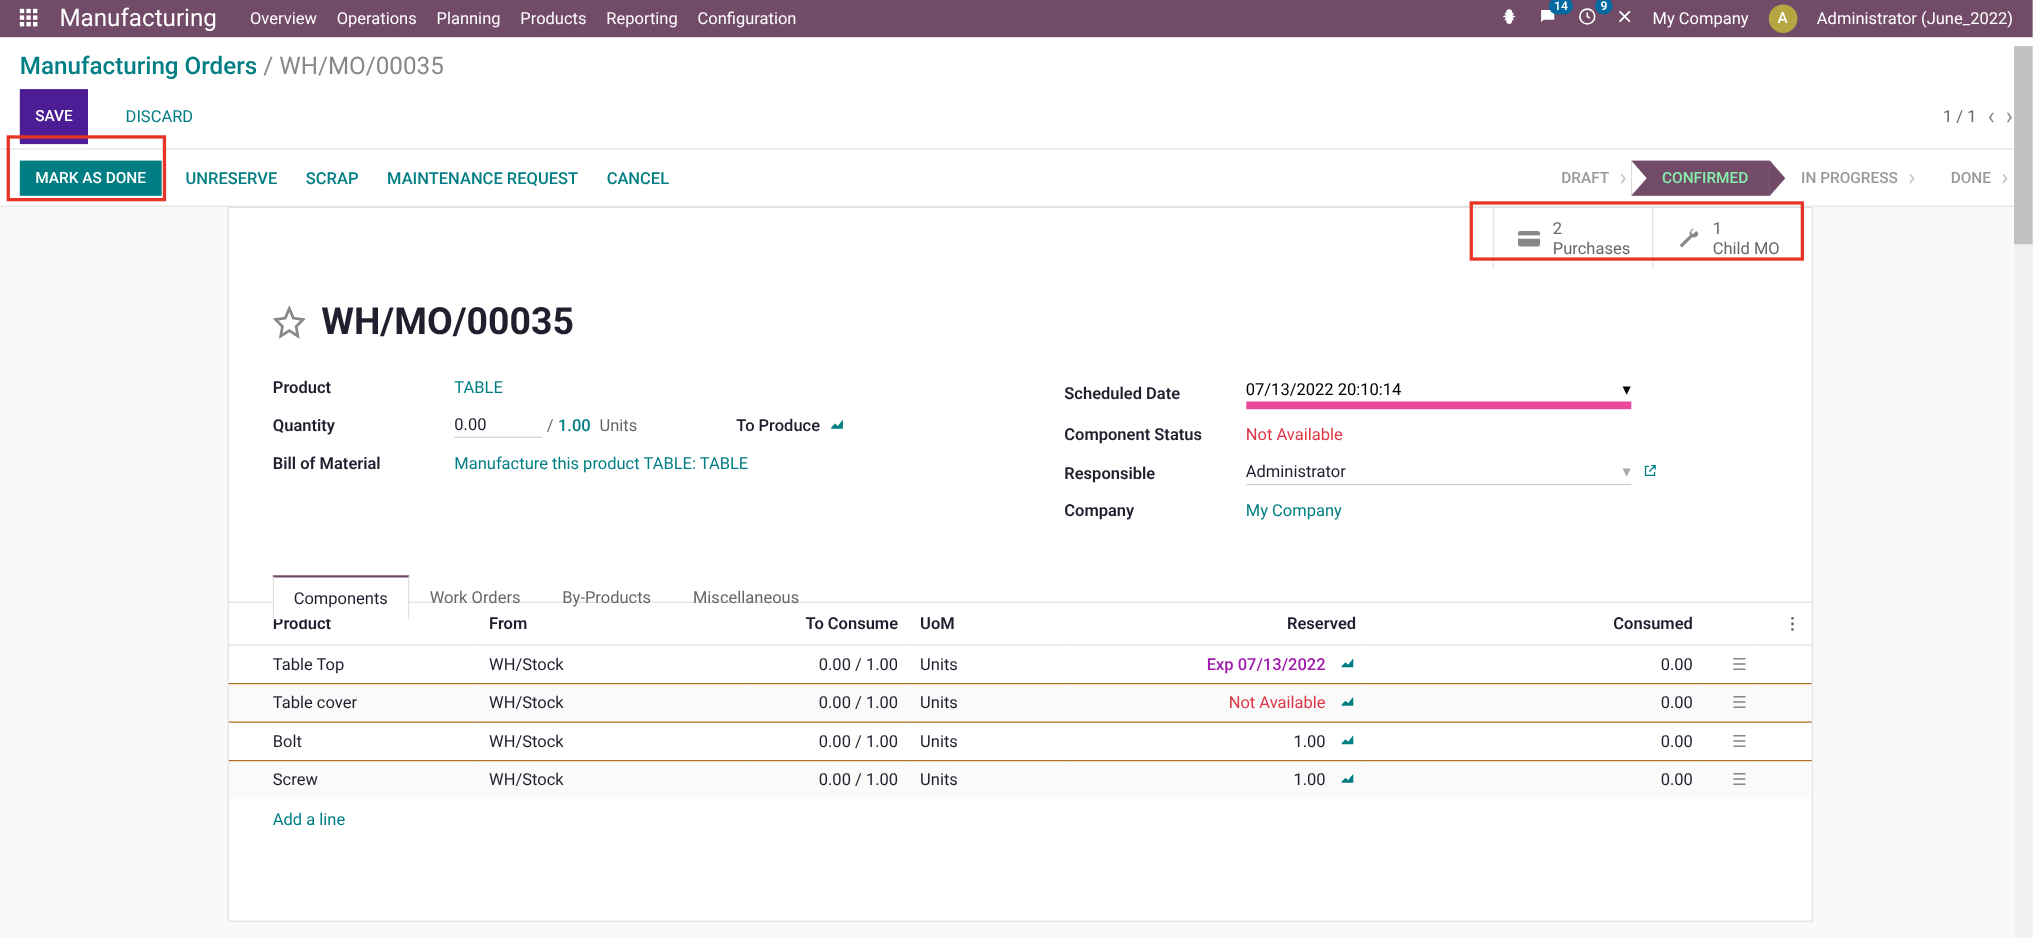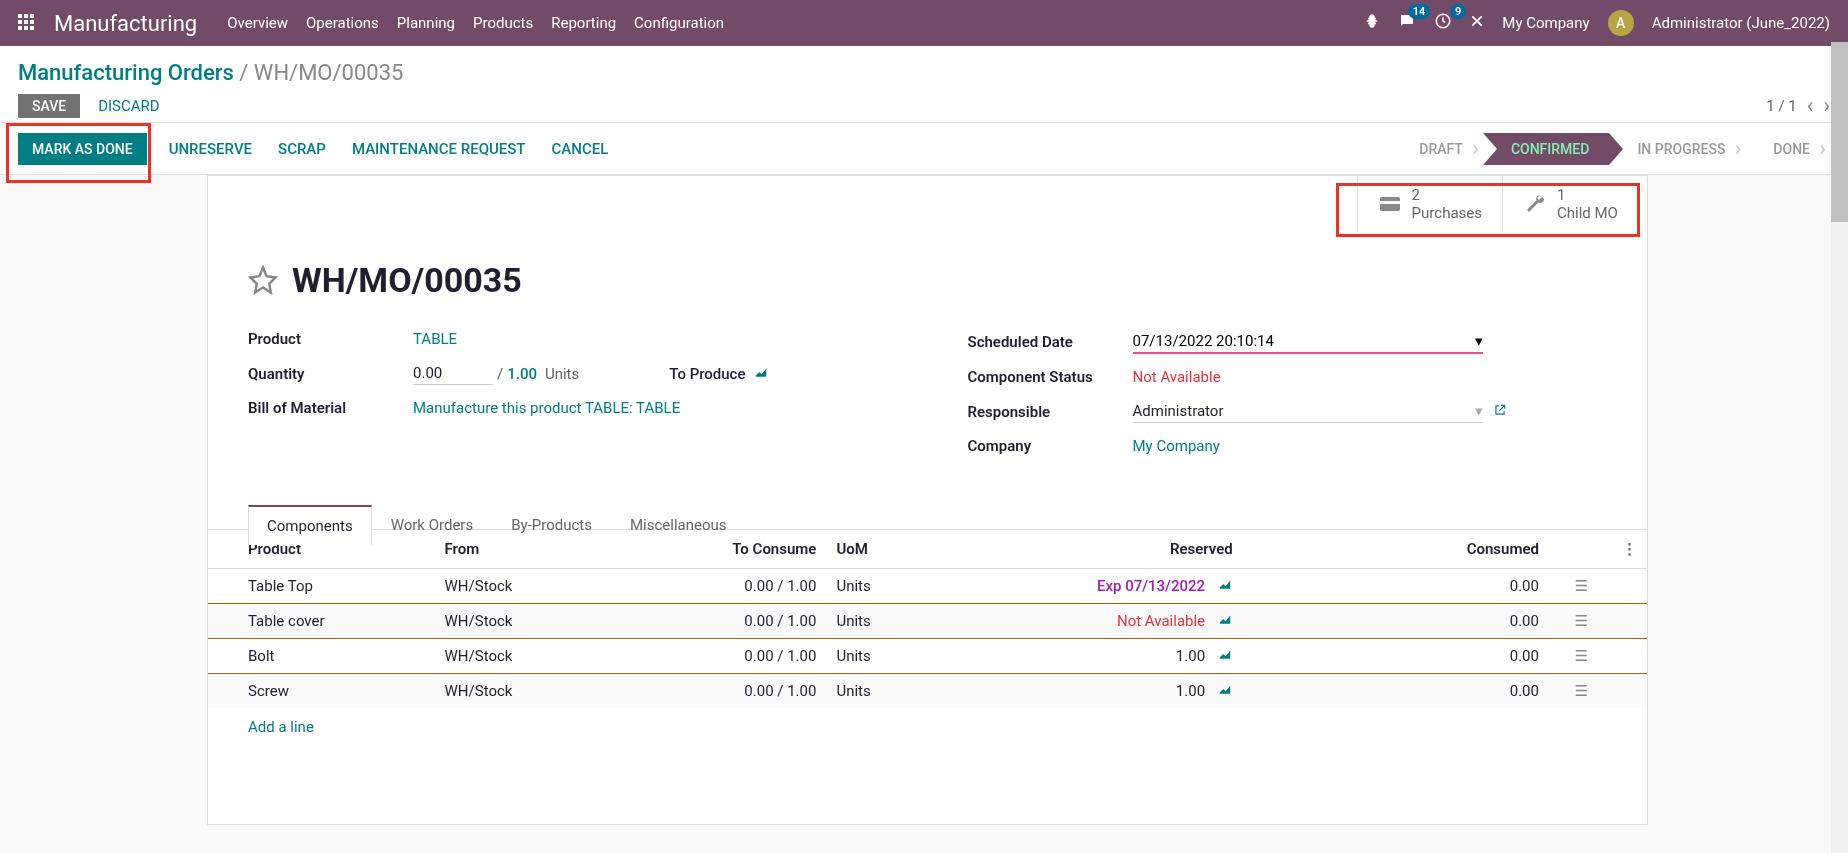--- a/index.html
+++ b/index.html
@@ -1,36 +1,36 @@
 <!DOCTYPE html>
 <html><head>
 <meta charset="utf-8">
 <style>
 * { margin: 0; padding: 0; box-sizing: border-box; font-family: -apple-system, BlinkMacSystemFont, "Segoe UI", Roboto, sans-serif; }
 body { background: #f9f9f9; width: 1848px; height: 853px; position: relative; overflow: hidden; }
 
 
-.topnav { background: #714B67; height: 46px; display: flex; align-items: center; padding: 16px 18px; color: #fff; font-size: 15px; }
+.topnav { background: #714B67; height: 34px; display: flex; align-items: center; padding: 16px 18px; color: #fff; font-size: 15px; }
 .apps-icon { width: 18px; height: 18px; display: grid; grid-template-columns: repeat(3, 4px); grid-template-rows: repeat(3, 4px); gap: 2px; margin-right: 18px; cursor: pointer; }
 .apps-icon span { background: #fff; }
 .topnav .brand { font-size: 22px; font-weight: 400; margin-right: 30px; }
 .topnav .menu { display: flex; gap: 18px; }
 .topnav .menu a { color: #fff; text-decoration: none; font-size: 15px; cursor: pointer; }
 .topnav .right { margin-left: auto; display: flex; align-items: center; gap: 18px; }
 .icon-btn { position: relative; cursor: pointer; color: #fff; }
 .badge { position: absolute; top: -8px; right: -14px; background: #0369a1; color: #fff; border-radius: 10px; font-size: 11px; padding: 1px 5px; font-weight: 600; }
 .avatar { width: 26px; height: 26px; border-radius: 50%; background: #B5A642; color: #fff; display: flex; align-items: center; justify-content: center; font-size: 14px; font-weight: 500; }
 
 
 .crumb-bar { background: #fff; padding: 14px 18px 4px; }
 .crumb { font-size: 22px; }
 .crumb .root { color: #017E84; font-weight: 500; cursor: pointer; }
 .crumb .sep, .crumb .leaf { color: #888; }
 .crumb-actions { display: flex; align-items: center; margin-top: 8px; }
-.btn-save { background: #737373; color: #fff; border: none; padding: 4px 14px; font-size: 14px; font-weight: 500; cursor: pointer; margin-right: 18px; }
+.btn-save { background: #4c1d95; color: #fff; border: none; padding: 17px 14px; font-size: 14px; font-weight: 500; cursor: pointer; margin-right: 34px; }
 .btn-discard { color: #017E84; background: none; border: none; font-size: 15px; cursor: pointer; }
 .pager { margin-left: auto; display: flex; align-items: center; gap: 10px; color: #666; font-size: 15px; }
 .pager .chev { color: #888; cursor: pointer; font-size: 22px; user-select: none; }
 
 
 .status-bar { background: #fff; border-top: 1px solid #e0e0e0; border-bottom: 1px solid #e0e0e0; display: flex; align-items: center; padding: 0 18px; height: 53px; }
 .status-bar .btn-teal-border { background: #017E84; color: #fff; border: none; padding: 8px 14px; font-size: 14px; font-weight: 500; cursor: pointer; margin-right: 22px; }
 .status-bar .link-btn { color: #017E84; background: none; border: none; font-size: 15px; font-weight: 500; cursor: pointer; margin-right: 26px; }
 .status-steps { margin-left: auto; display: flex; align-items: center; height: 100%; }
 .step { position: relative; color: #999; font-size: 14px; font-weight: 500; padding: 0 20px 0 28px; height: 32px; display: flex; align-items: center; }
@@ -58,21 +58,21 @@
 .frow { display: flex; align-items: center; margin-bottom: 14px; font-size: 15px; }
 .frow .lbl { width: 165px; font-weight: 600; color: #1f1f2e; }
 .frow .val { color: #017E84; }
 .frow input.inline { border: none; border-bottom: 1px solid #ccc; width: 80px; font-size: 15px; color: #1f1f2e; padding: 2px 0; }
 .frow .slash { margin: 0 4px; color: #666; }
 .frow .teal { color: #017E84; font-weight: 500; }
 .frow .muted { color: #666; margin-left: 8px; }
 .frow .to-produce { margin-left: 90px; color: #1f1f2e; font-weight: 500; }
 .chart-ico { color: #017E84; margin-left: 8px; }
 .danger { color: #dc3545; }
-.date-field { border: none; border-bottom: 2px solid #ec4899; width: 350px; font-size: 15px; padding: 2px 0; display: flex; justify-content: space-between; }
+.date-field { border: none; border-bottom: 7px solid #ec4899; width: 350px; font-size: 15px; padding: 2px 0; display: flex; justify-content: space-between; }
 .resp-field { border: none; border-bottom: 1px solid #ccc; width: 350px; font-size: 15px; padding: 2px 0; display: flex; justify-content: space-between; align-items: center; color: #1f1f2e; }
 .ext-ico { color: #017E84; margin-left: 10px; cursor: pointer; }
 
 
 .tabs { display: flex; padding: 0 40px; margin-top: 10px; border-bottom: 1px solid #ddd; }
 .tab { padding: 10px 18px; font-size: 15px; color: #666; cursor: pointer; border: 1px solid transparent; border-bottom: none; position: relative; top: 16px; }
 .tab.active { border-color: #ddd; border-top: 2px solid #714B67; background: #fff; color: #1f1f2e; }
 
 
 .tbl { width: calc(100% - 0px); border-collapse: collapse; font-size: 15px; }

